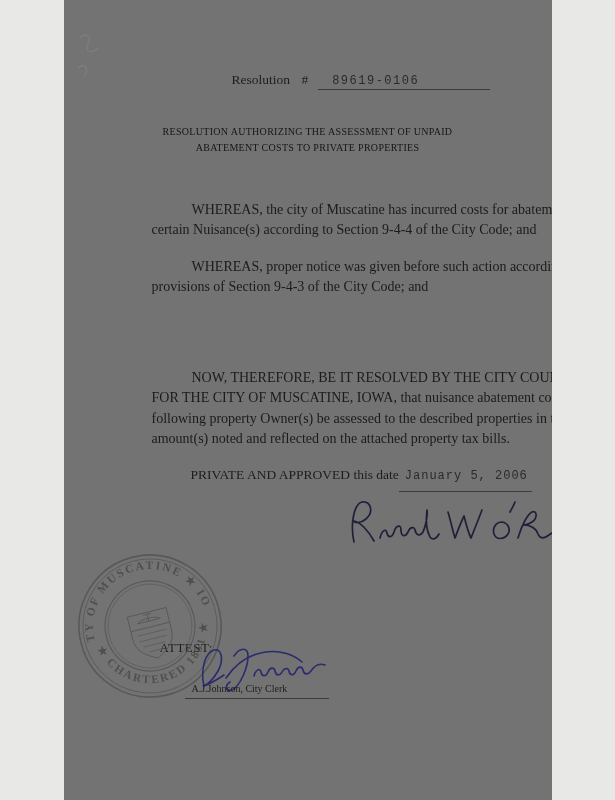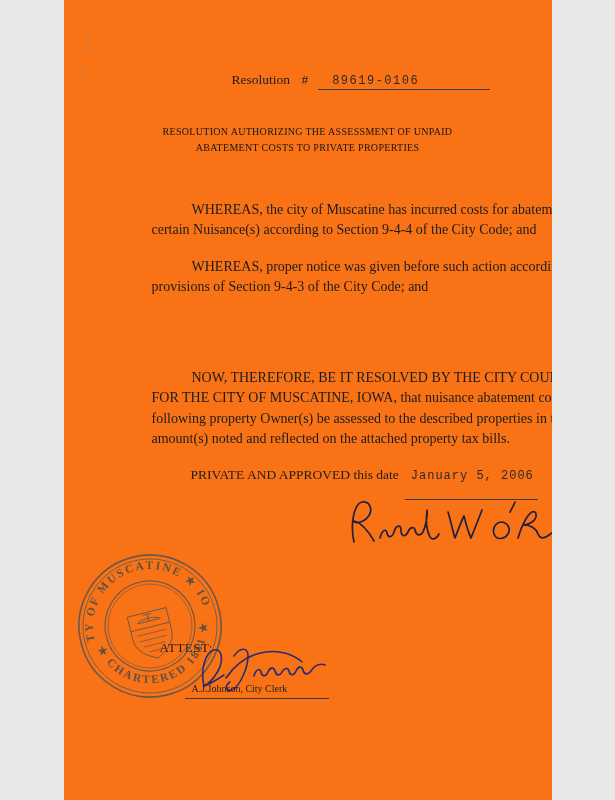--- a/index.html
+++ b/index.html
@@ -1,18 +1,18 @@
 <!DOCTYPE html>
 <html><head>
 <meta charset="utf-8">
 <style>
   html,body{margin:0;padding:0;background:#e8e8e6;}
   .page{
     position:relative;width:488px;height:800px;margin:0 auto;
-    background:#f97316;overflow:hidden;
+    background:#737373;overflow:hidden;
     font-family:"Liberation Serif","DejaVu Serif",serif;
     color:#1d1d1d;
   }
   .abs{position:absolute;}
   
   .res-line{top:72px;left:168px;font-size:13.5px;}
   .res-label{word-spacing:8px;}
   .res-num{
     display:inline-block;min-width:150px;margin-left:10px;
     border-bottom:1px solid #3c3c3c;padding:0 8px 1px 14px;
@@ -25,22 +25,22 @@
   
   .para{left:88px;width:445px;margin:0;font-size:14px;line-height:1.45;
     text-indent:40px;text-align:left;color:#1b1b1b;}
   .p1{top:200px;}
   .p2{top:257px;}
   .p3{top:313px;}
   .p4{top:368px;width:452px;}
   
   .passed{top:467px;left:127px;font-size:13.5px;}
   .passed-date{
-    display:inline-block;min-width:112px;margin-left:6px;
-    border-bottom:1px solid #3c3c3c;padding:0 4px 16px 6px;
+    display:inline-block;min-width:112px;
+    border-bottom:1px solid #3c3c3c;padding:0 4px 8px 6px;
     font-family:"Liberation Mono","DejaVu Sans Mono",monospace;
     font-size:12px;letter-spacing:1px;color:#2a2a2a;
   }
   
   .mayor-sig{top:494px;left:280px;}
   .mayor-name{top:549px;left:316px;font-size:13px;}
   .attest{top:640px;left:96px;font-size:13px;letter-spacing:.5px;}
   .clerk-sig{top:634px;left:126px;}
   .clerk-line{top:698px;left:121px;width:144px;border-bottom:1px solid #3a3a3a;height:0;}
   .clerk-name{top:683px;left:128px;font-size:10px;}

